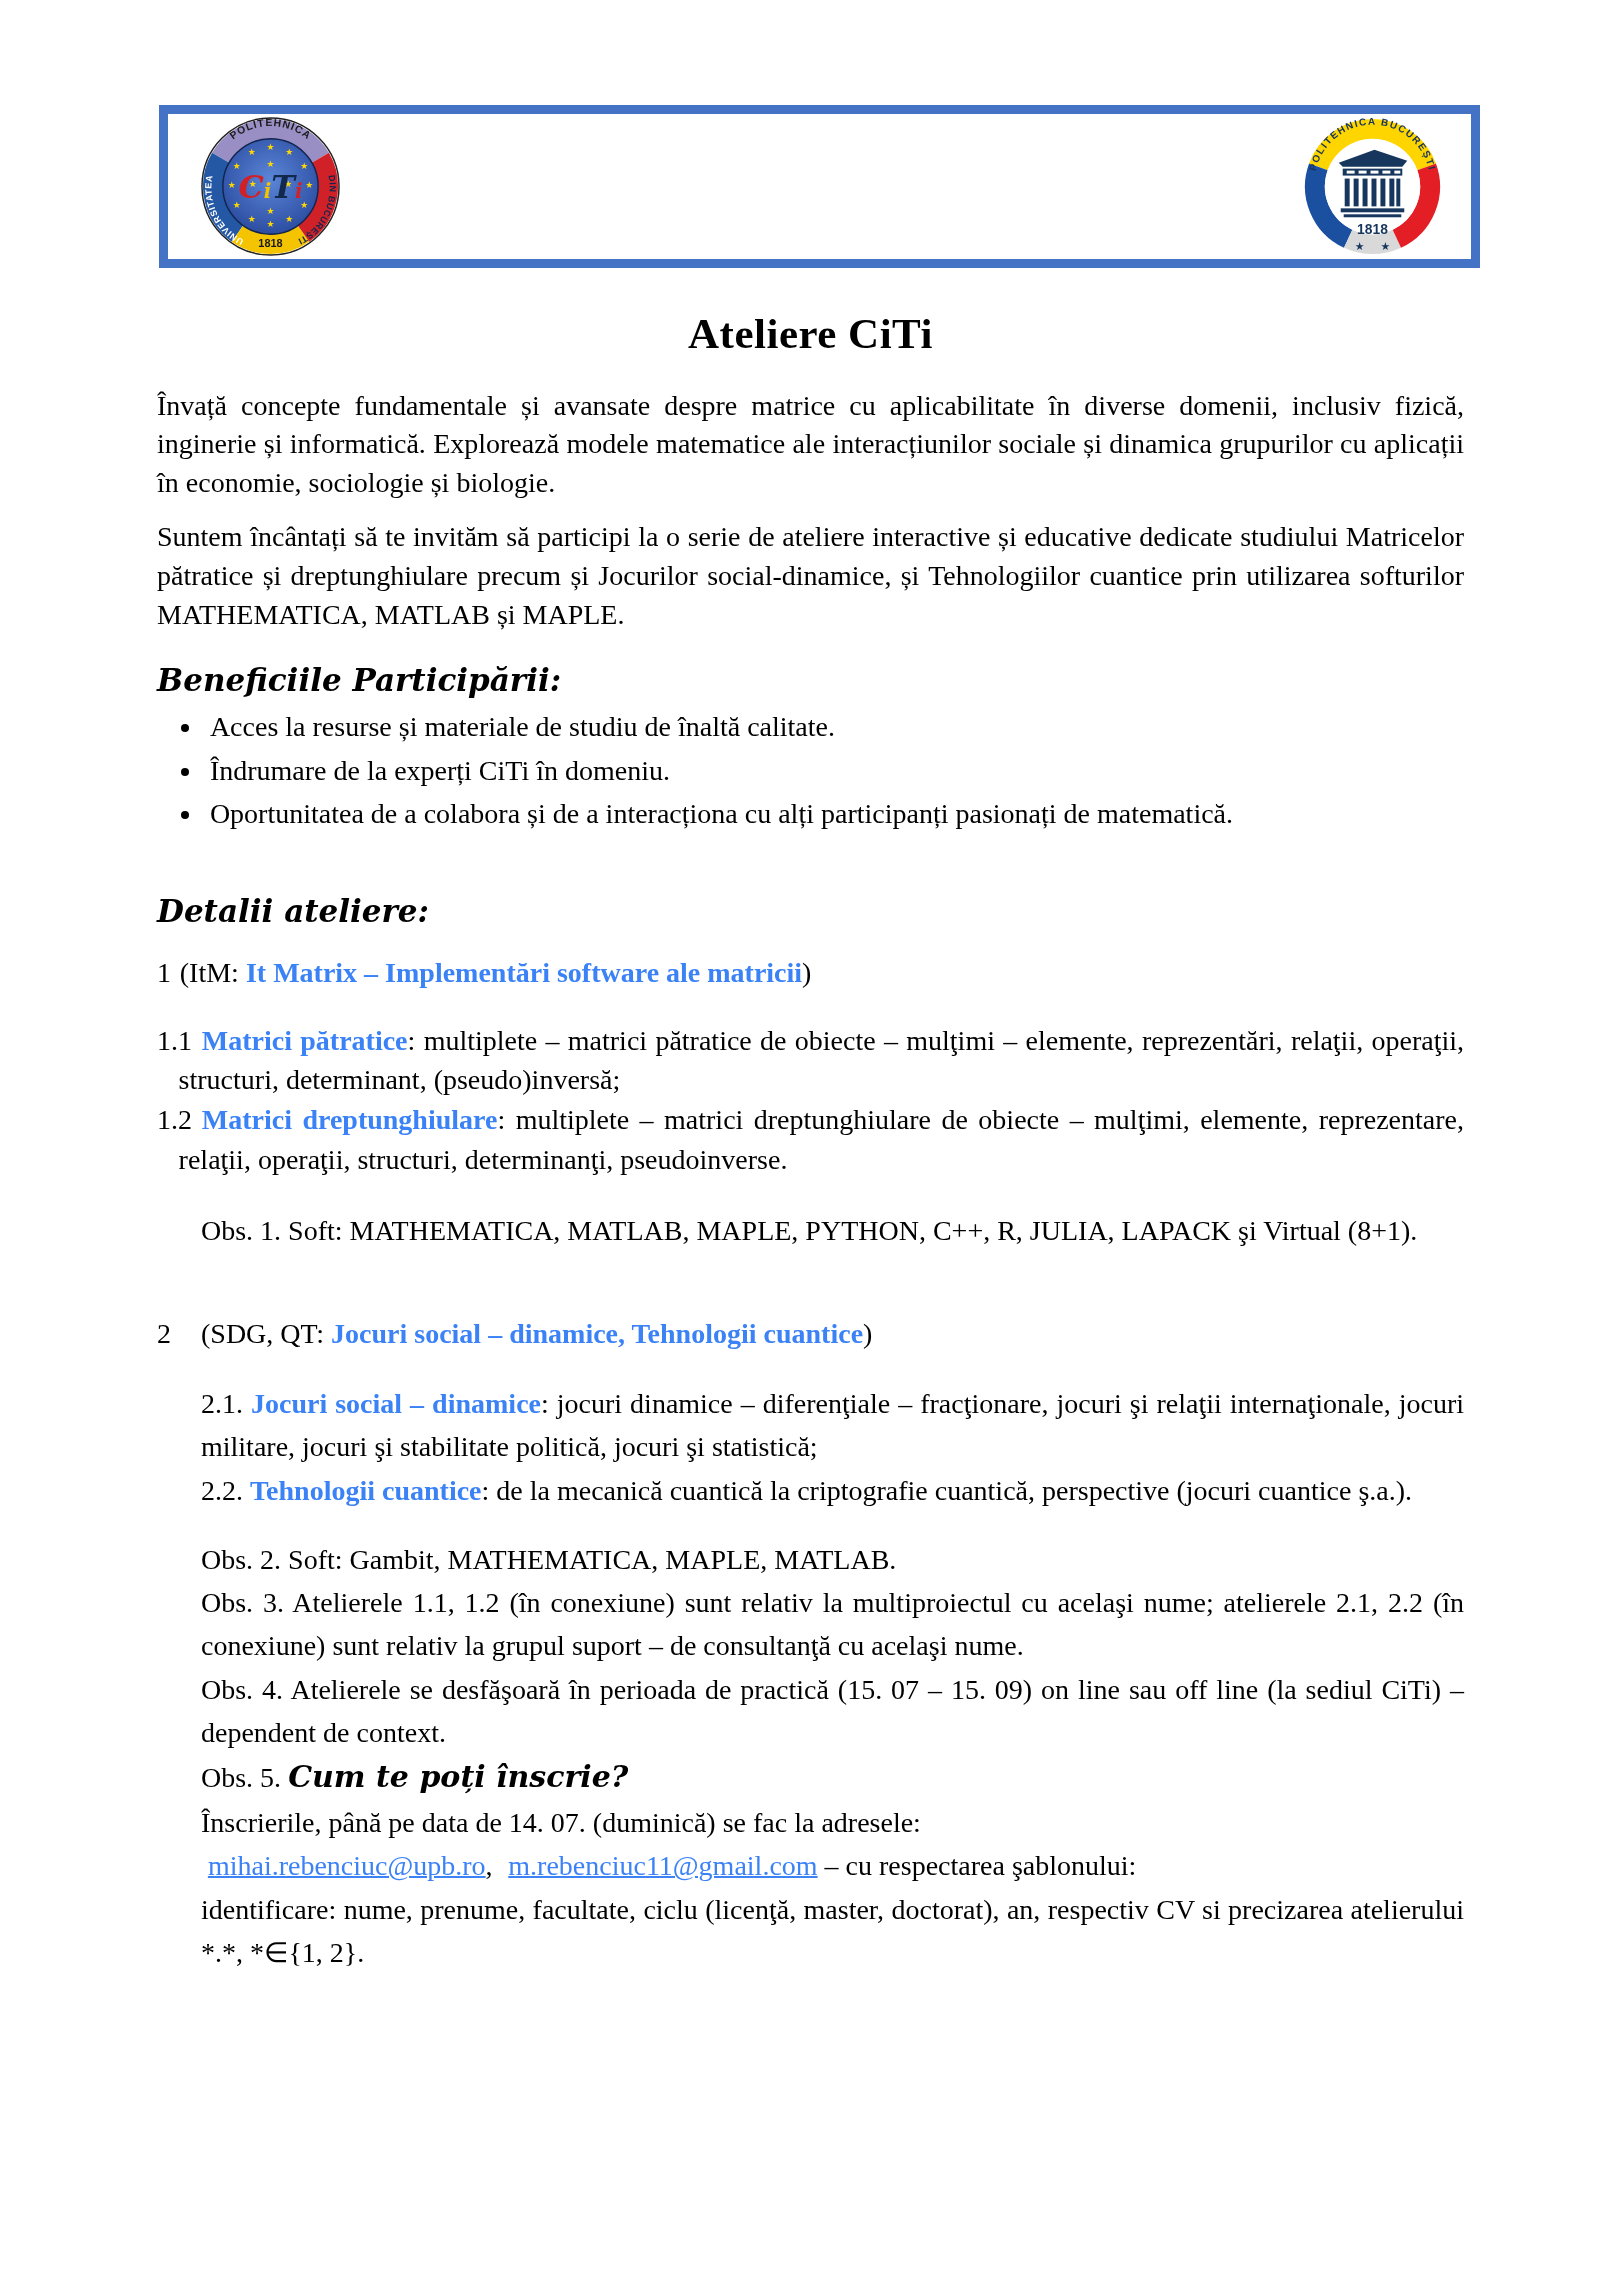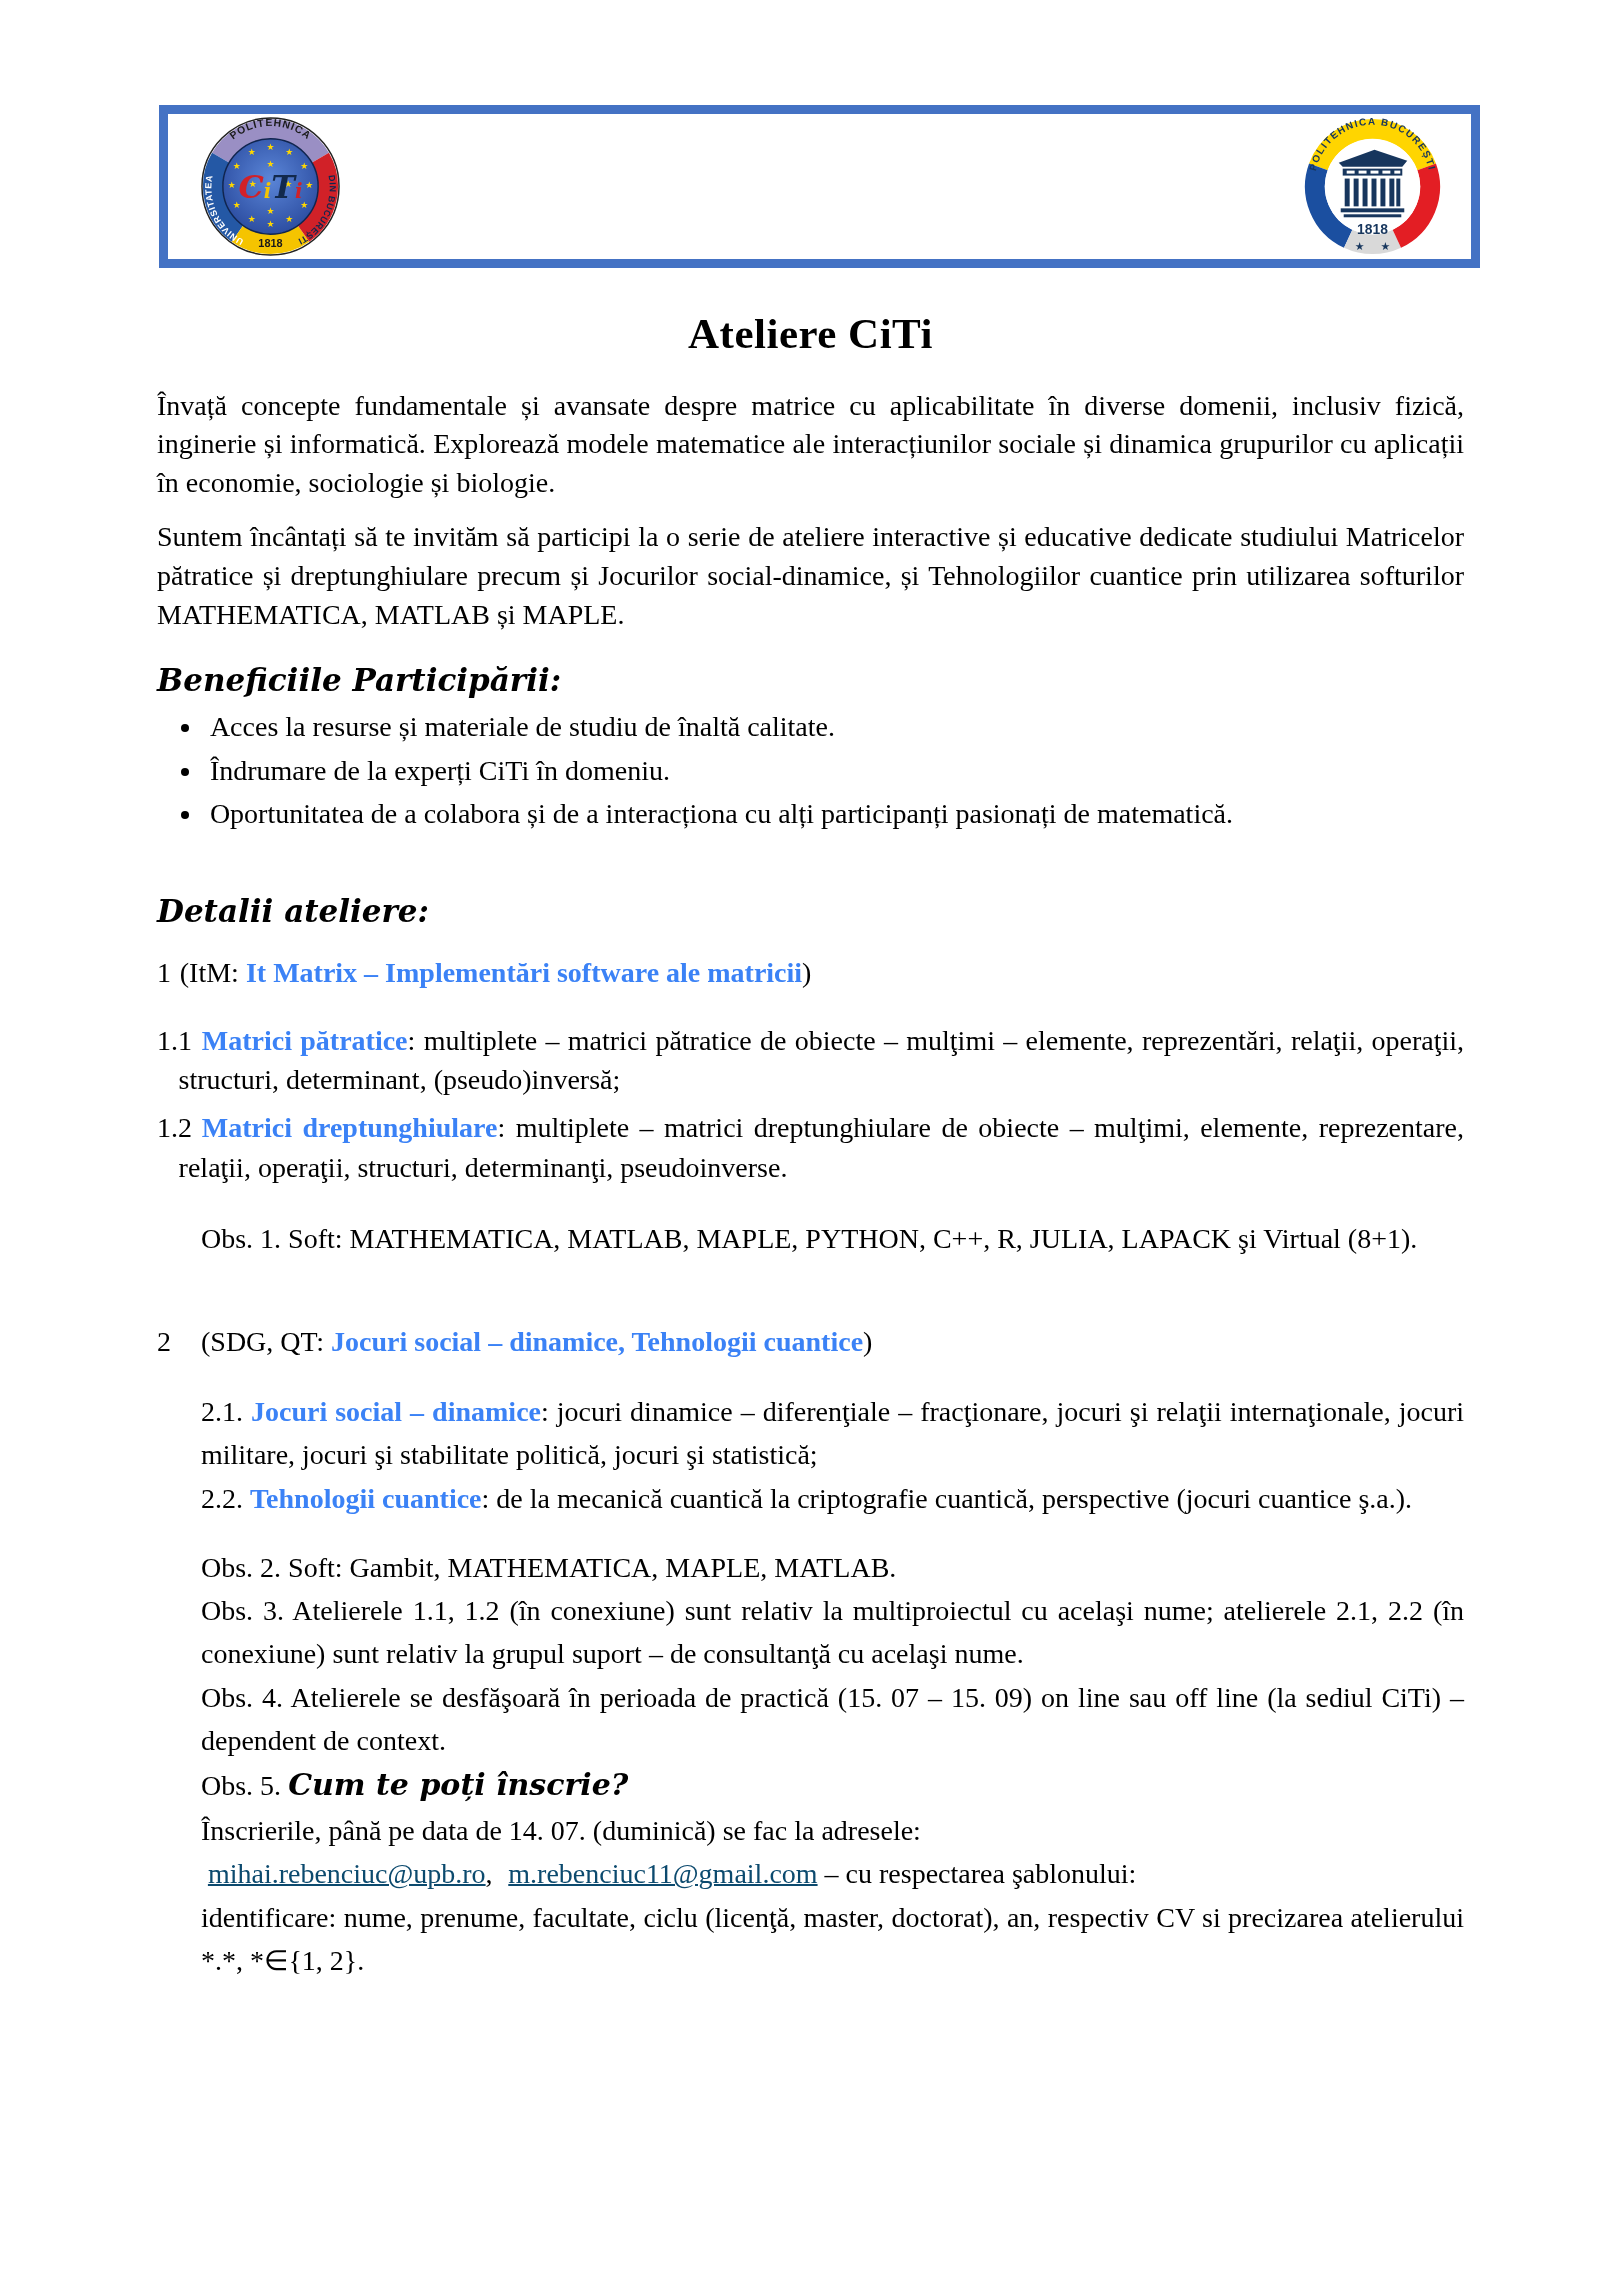--- a/index.html
+++ b/index.html
@@ -79,40 +79,40 @@
   }
   .w1-line .num { display: inline-block; min-width: 13.7px; margin-right: 8.8px; }
   p.sub-hang {
     font-size: 28px;
     line-height: 1.42;
     text-align: justify;
     margin: 13.7px 0 0 0;
     padding-left: 21.6px;
     text-indent: -21.6px;
   }
-  p.sub-hang + p.sub-hang { margin-top: 8px; }
+  p.sub-hang + p.sub-hang { margin-top: 0; }
   p.sub-hang .num { margin-right: 9.8px; }
   .indent-block {
     font-size: 28px;
     line-height: 1.55;
     text-align: justify;
     padding-left: 44px;
     margin: 0;
   }
   p.obs1 { margin-top: 29px; }
   .w2-line {
     margin-top: 62px;
     font-size: 28px;
     line-height: 1.42;
   }
   .w2-line .num { display: inline-block; width: 44px; }
   p.obs2 { margin-top: 25.5px; }
   .obs5-q { font-size: 30px; }
   a.email {
-    color: #0c4a6e;
+    color: #3b82f6;
     text-decoration: underline;
     text-decoration-thickness: 2px;
   }
   .email-line { text-align: left; }
   .email-line .lead-space { display: inline-block; width: 6.9px; }
   .email-sep { margin-right: 15.7px; }
 </style>
 </head>
 <body>
 

